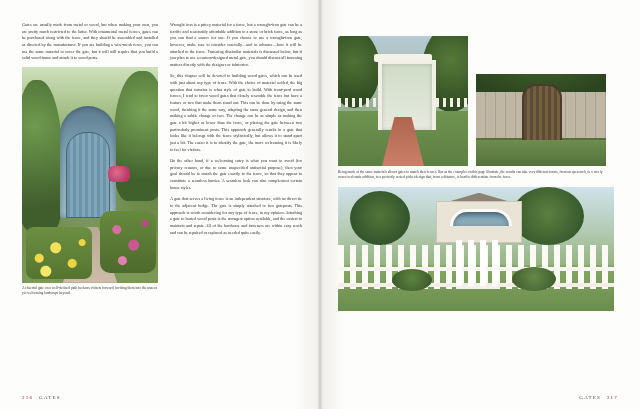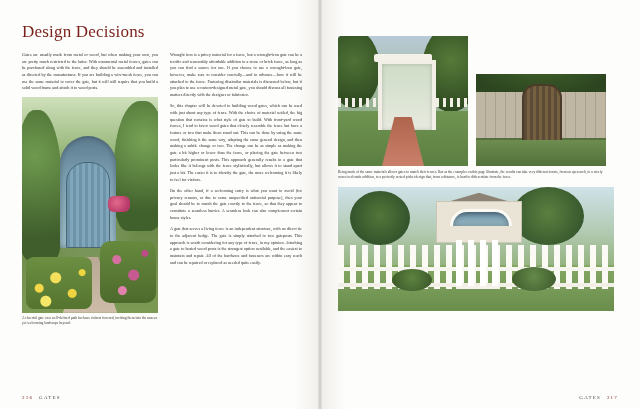--- a/index.html
+++ b/index.html
@@ -217,21 +217,20 @@
   .ph-picket .shrubA { position:absolute; left:54px; bottom:20px; width:40px; height:22px; background: radial-gradient(circle at 50% 40%, #5d8340, #3f5d2c 80%); border-radius:50%; }
   .ph-picket .shrubB { position:absolute; right:58px; bottom:20px; width:44px; height:24px; background: radial-gradient(circle at 50% 40%, #64894a, #43612f 80%); border-radius:50%; }
 </style>
 </head>
 <body>
 
 <div class="spread">
 
   <div class="page page-left">
 
-    <h1 class="chapter-title">Design Decisions</h1>
 
     <div class="cols">
 
       <div class="col">
         <p class="body-text">Gates are usually made from metal or wood, but when making your own, you are pretty much restricted to the latter. With ornamental metal fences, gates can be purchased along with the fence, and they should be assembled and installed as directed by the manufacturer. If you are building a wire-mesh fence, you can use the same material to cover the gate, but it will still require that you build a solid wood frame and attach it to wood posts.</p>
 
         <div class="photo gate-photo" style="margin-top:4px;">
           <div class="gate-sky"></div>
           <div class="gate-hedgeL"></div>
           <div class="gate-hedgeR"></div>

